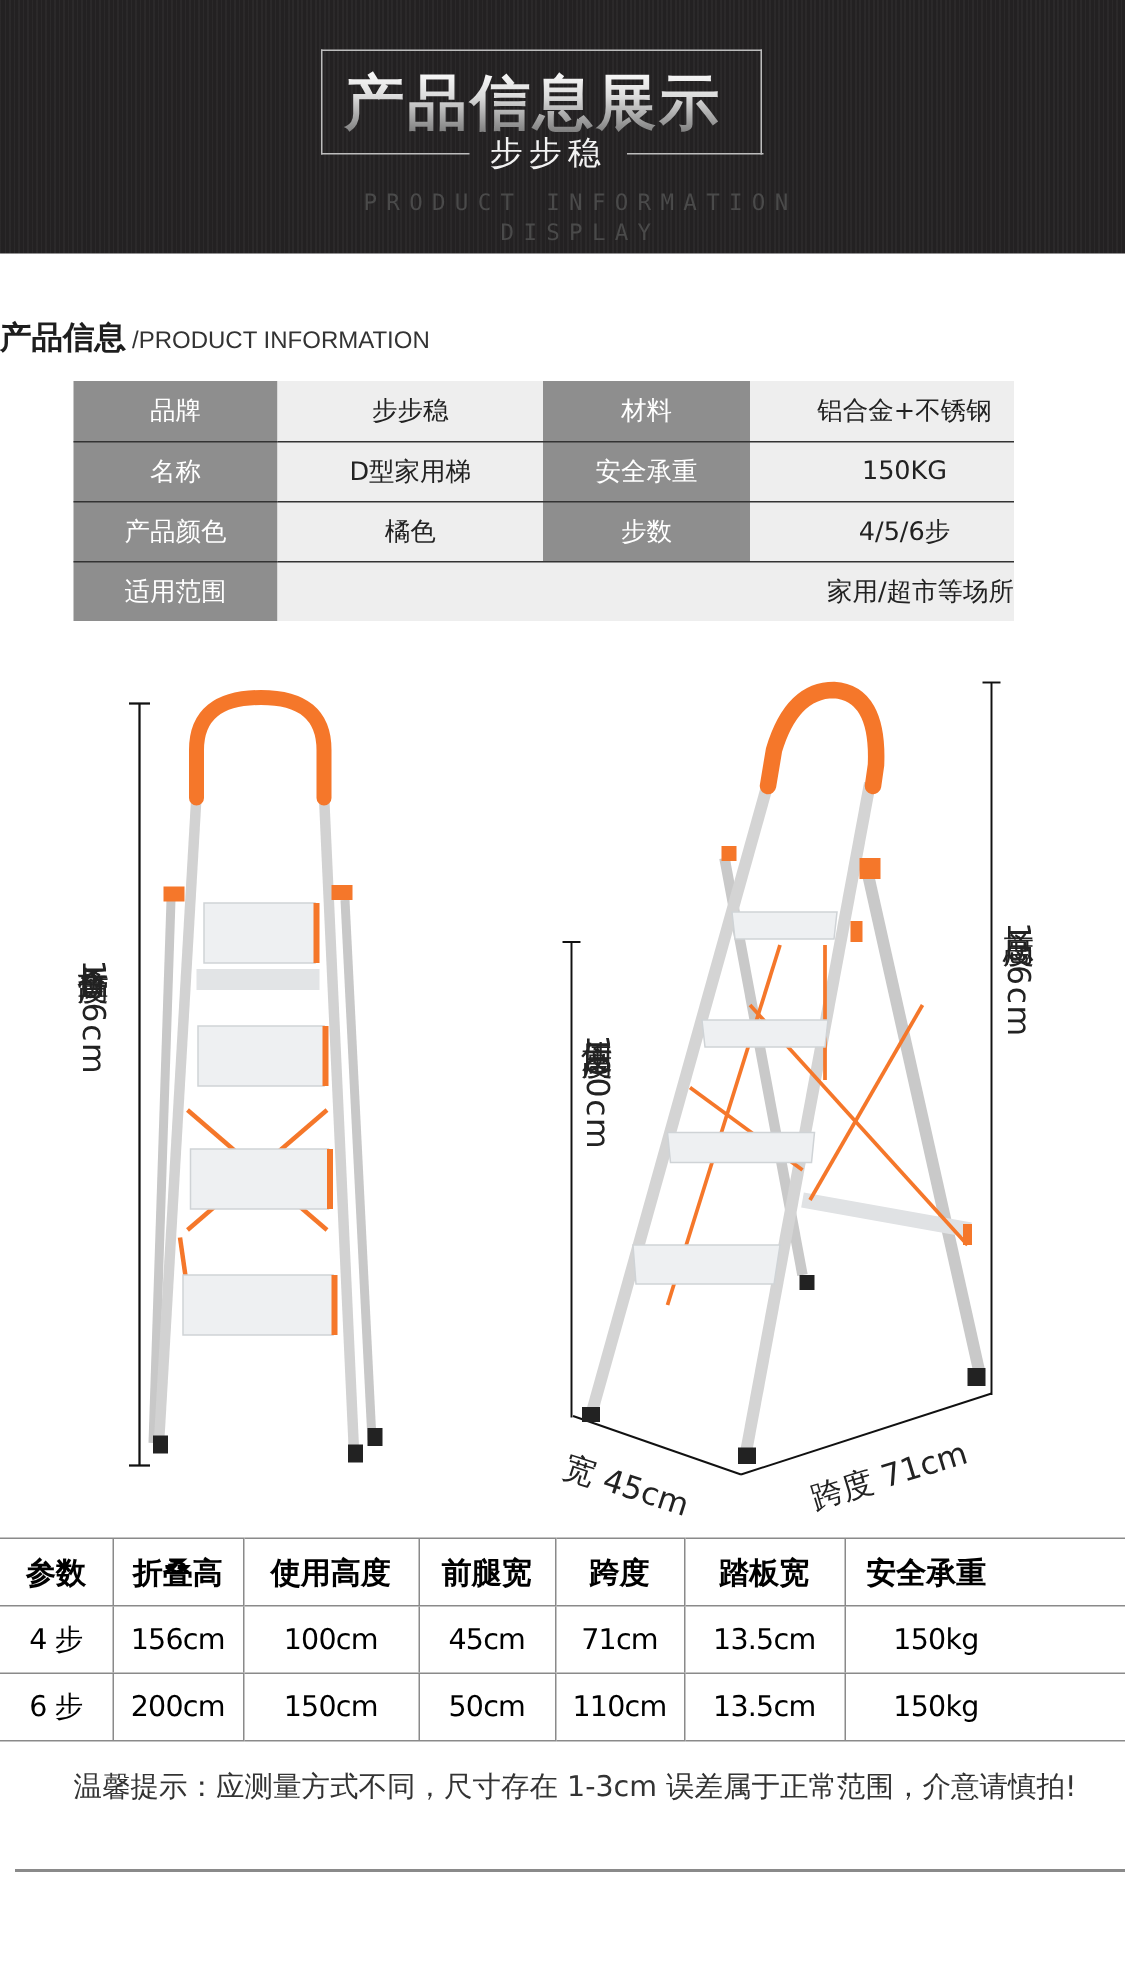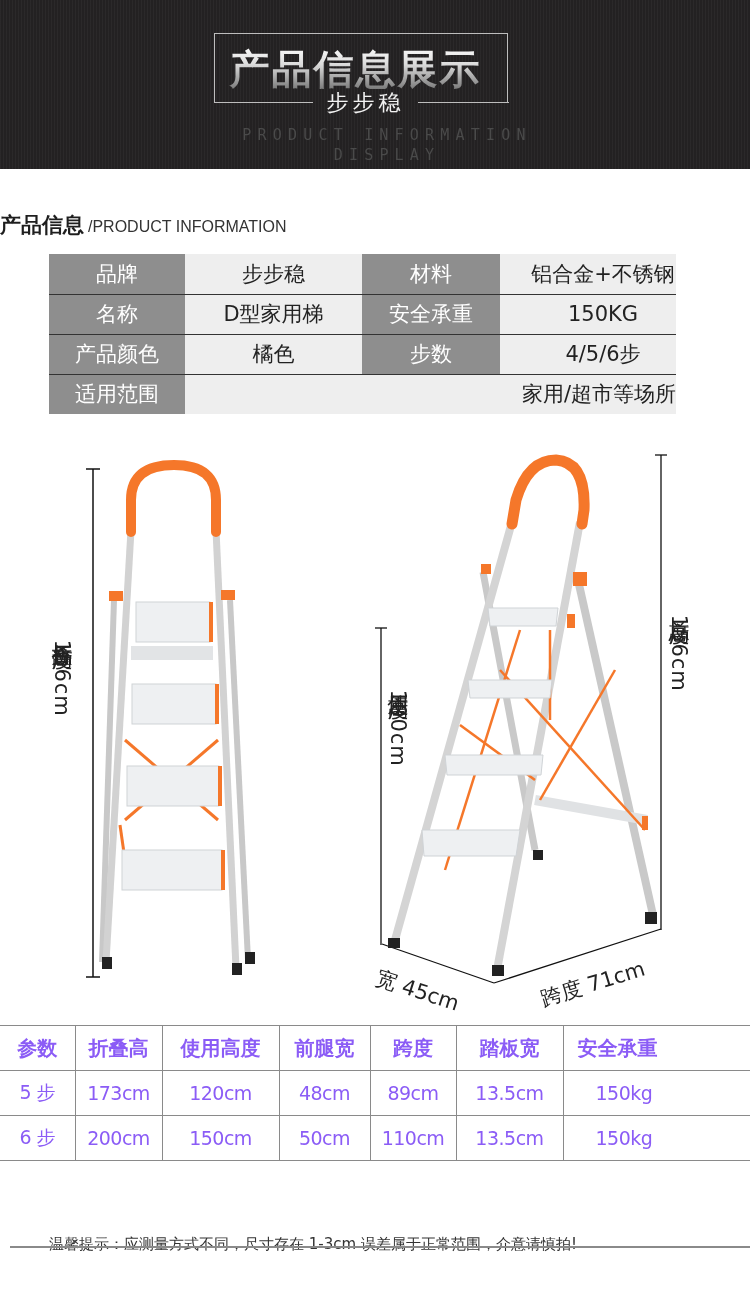--- a/index.html
+++ b/index.html
@@ -40,21 +40,21 @@
     line-height: 30px;
   }
   .info-heading .cn { font-size: 21px; font-weight: bold; color: #1e1e1e; }
   .info-heading .en { font-size: 16px; color: #333; margin-left: 4px; font-family: "Liberation Sans", sans-serif; }
 
   .info-table {
     position: absolute; left: 49px; top: 254px; width: 627px;
     border-collapse: collapse; table-layout: fixed;
   }
   .info-table td {
-    height: 40px; font-size: 21px; text-align: center; vertical-align: middle;
+    height: 40px; font-size: 17px; text-align: center; vertical-align: middle;
     border-bottom: 1.5px solid #333;
   }
   .info-table tr:last-child td { border-bottom: none; }
   .info-table td.lbl { background: #8e8e8e; color: #ffffff; }
   .info-table td.val { background: #eeeeee; color: #222; }
   .info-table td.val-left { text-align: center; padding-left: 30px; }
   .info-table td.span-val { text-align: right; padding-left: 12px; }
 
   
   .ladder-wrap { position: absolute; }
@@ -65,30 +65,30 @@
   .vert { writing-mode: vertical-rl; text-orientation: mixed; letter-spacing: 1px; }
 
   
   .spec-table {
     position: absolute; left: 0; top: 1025px; width: 750px;
     border-collapse: collapse; table-layout: fixed;
   }
   .spec-table th, .spec-table td {
     border-top: 1.5px solid #8a8a8a; border-bottom: 1.5px solid #8a8a8a;
     border-left: 1.5px solid #8a8a8a;
-    height: 45px; text-align: center; vertical-align: middle; color: #8b5cf6;
+    height: 45px; text-align: center; vertical-align: middle; color: #000000;
   }
   .spec-table th:first-child, .spec-table td:first-child { border-left: none; }
   .spec-table th { font-size: 20px; font-weight: bold; }
   .spec-table td { font-size: 19px; font-family: "DejaVu Sans", sans-serif; letter-spacing: -0.5px; }
   .spec-table td.step { font-size: 19px; }
 
   .note {
-    position: absolute; left: 49px; top: 1232px; width: 680px;
-    font-size: 15px; color: #333; line-height: 24px;
+    position: absolute; left: 49px; top: 1179px; width: 680px;
+    font-size: 19px; color: #333; line-height: 24px;
   }
   .note-line { position: absolute; left: 10px; top: 1246px; width: 740px; height: 1.5px; background: #8a8a8a; }
 </style>
 </head>
 <body>
 
 <div class="banner">
   <div class="banner-box"></div>
   <div class="banner-bottom-left"></div>
   <div class="banner-bottom-right"></div>
@@ -235,25 +235,25 @@
       <tr>
     <th>参数</th>
     <th>折叠高</th>
     <th>使用高度</th>
     <th>前腿宽</th>
     <th>跨度</th>
     <th>踏板宽</th>
     <th style="text-align:left;padding-left:14px;">安全承重</th>
   </tr>
   <tr>
-    <td class="step">5 步</td>
-    <td>173cm</td>
-    <td>120cm</td>
-    <td>48cm</td>
-    <td>89cm</td>
+    <td class="step">4 步</td>
+    <td>156cm</td>
+    <td>100cm</td>
+    <td>45cm</td>
+    <td>71cm</td>
     <td>13.5cm</td>
     <td style="text-align:left;padding-left:32px;">150kg</td>
   </tr>
   <tr>
     <td class="step">6 步</td>
     <td>200cm</td>
     <td>150cm</td>
     <td>50cm</td>
     <td>110cm</td>
     <td>13.5cm</td>

